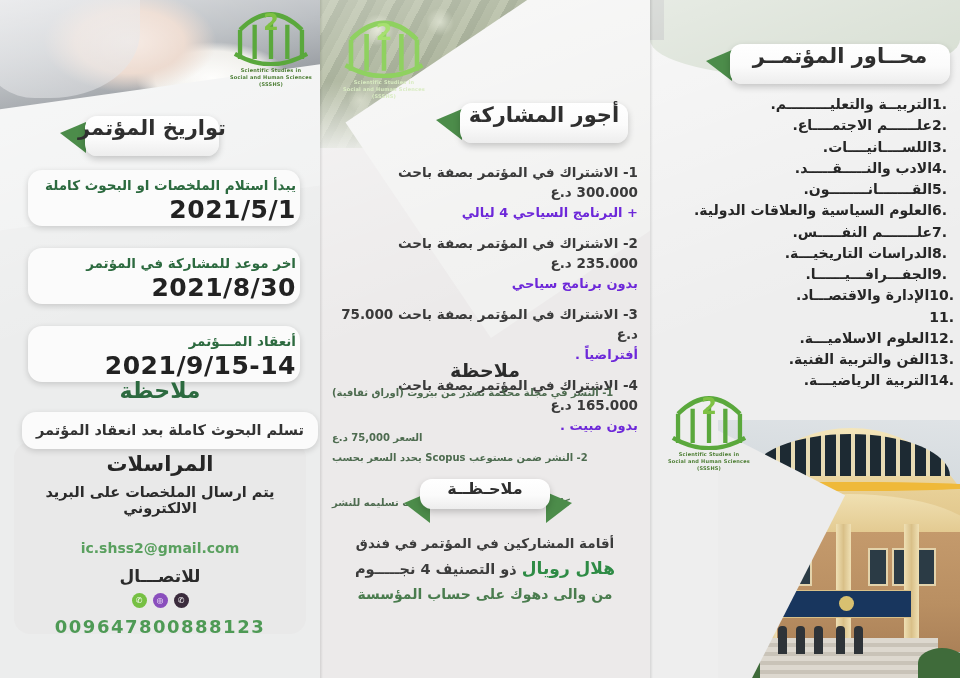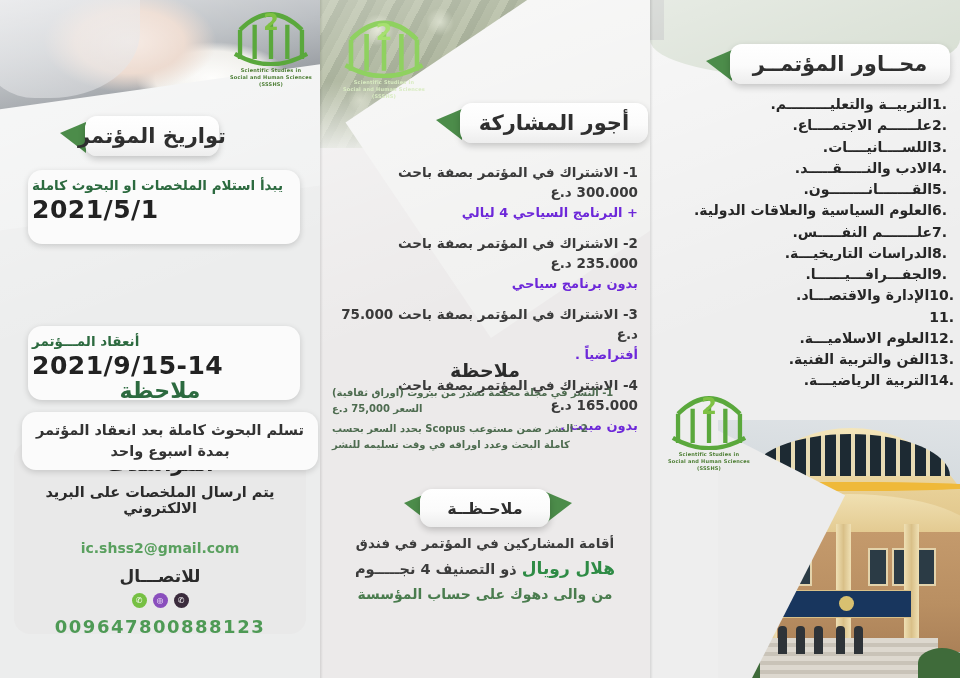--- a/index.html
+++ b/index.html
@@ -59,42 +59,42 @@
   
   .logo{position:relative;}
   .logo svg{display:block;}
   .logo .logo-cap{font-size:5px;letter-spacing:.2px;text-align:center;line-height:1.35;
      color:#4a7c31;font-weight:bold;margin-top:1px;}
   #logo-left {position:absolute;left:228px;top:4px;width:86px;z-index:8;}
   #logo-mid  {position:absolute;left:18px; top:12px;width:92px;z-index:8;}
   #logo-right{position:absolute;left:16px; top:388px;width:86px;z-index:8;}
 
   
-  .ribbon{position:absolute;display:flex;align-items:center;justify-content:center;
+  .ribbon{position:absolute;display:flex;align-items:flex-start;justify-content:center;
      background:linear-gradient(180deg,#ffffff 0%,#fbfbfb 55%,#ededed 100%);
      border-radius:12px;box-shadow:0 3px 7px rgba(0,0,0,.20);z-index:12;}
   .ribbon span{font-weight:bold;color:#2f2f2f;white-space:nowrap;}
   .tail{position:absolute;width:0;height:0;z-index:11;}
   .tail-l{border-top:11px solid transparent;border-bottom:20px solid transparent;
      border-right:26px solid #4c8c4a;}
   .tail-r{border-top:11px solid transparent;border-bottom:20px solid transparent;
      border-left:26px solid #4c8c4a;}
 
   #rib-dates {left:85px;top:116px;width:134px;height:40px;}
   #rib-dates span{font-size:21px;}
-  #rib-fees  {left:140px;top:103px;width:188px;height:40px;}
+  #rib-fees  {left:140px;top:103px;width:168px;height:40px;}
   #rib-fees span{font-size:21px;}
-  #rib-note2 {left:100px;top:489px;width:130px;height:38px;}
+  #rib-note2 {left:100px;top:479px;width:130px;height:30px;}
   #rib-note2 span{font-size:16px;letter-spacing:1px;}
   #rib-axes  {left:80px;top:44px;width:220px;height:40px;}
   #rib-axes span{font-size:21px;letter-spacing:.5px;}
 
   
   .datecard{position:absolute;left:28px;width:264px;background:#fbfbfb;border-radius:14px;
-     box-shadow:0 2px 6px rgba(0,0,0,.16);text-align:left;padding:7px 4px 20px;z-index:6;}
+     box-shadow:0 2px 6px rgba(0,0,0,.16);text-align:right;padding:7px 4px 2px;z-index:6;}
   .datecard .lbl{font-size:13.5px;font-weight:bold;color:#2c6a3f;line-height:1.25;}
   .datecard .val{font-size:25px;font-weight:bold;color:#222;letter-spacing:.5px;margin-top:1px;
      direction:ltr;unicode-bidi:plaintext;}
   #dc0{top:170px;}
   #dc1{top:248px;}
   #dc2{top:326px;}
 
   .note-title{position:absolute;left:0;width:320px;text-align:center;font-size:22px;font-weight:bold;
      color:#2c6a3f;z-index:6;}
   #note-title-left{top:378px;}
@@ -122,21 +122,21 @@
   .fee-list{position:absolute;left:12px;top:162px;width:306px;z-index:6;}
   .fee-item{font-size:13.5px;font-weight:bold;color:#3a3a3a;line-height:1.5;margin-bottom:11px;
      text-align:right;}
   .fee-item .l2{display:block;font-size:13px;color:#6d28d9;}
 
   #note-title-mid{position:absolute;left:0;top:359px;width:330px;text-align:center;
      font-size:19px;font-weight:bold;color:#2b2b2b;z-index:6;letter-spacing:1px;}
   .mid-notes{position:absolute;left:12px;top:385px;width:306px;z-index:6;}
   .mid-note{font-size:10px;font-weight:bold;color:#4d6b4f;line-height:1.55;margin-bottom:5px;
      text-align:left;}
-  .mid-note .l2{display:block;}
+  .mid-note .l2{display:block;margin-top:29px;}
 
   .hotel-block{position:absolute;left:10px;top:533px;width:310px;text-align:center;z-index:6;}
   .hotel-block .h1{font-size:13.5px;font-weight:bold;color:#3c3c3c;line-height:1.6;}
   .hotel-block .h2{font-size:14.5px;font-weight:bold;color:#3c3c3c;line-height:1.6;}
   .hotel-block .h2 b{color:#2e8b45;font-size:17px;}
   .hotel-block .h3{font-size:23px;font-weight:bold;color:#2b2b2b;margin-top:14px;}
   .hotel-block .h4{font-size:14px;font-weight:bold;color:#4a7c4e;margin-top:4px;}
 
   
   .axes-list{position:absolute;left:8px;top:94px;width:296px;z-index:6;}
@@ -184,29 +184,32 @@
 
     <div class="tail tail-l" style="left:60px;top:122px;"></div>
     <div class="ribbon" id="rib-dates">
       <span>تواريخ المؤتمر</span>
     </div>
 
     <div class="datecard" id="dc0">
       <div class="lbl">يبدأ استلام الملخصات او البحوث كاملة</div>
       <div class="val">2021/5/1</div>
     </div>
+    <div class="datecard" id="dc1">
+      <div class="lbl">اخر موعد للمشاركة في المؤتمر</div>
+      <div class="val">2021/8/30</div>
+    </div>
     <div class="datecard" id="dc2">
       <div class="lbl">أنعقاد المـــؤتمر</div>
       <div class="val">2021/9/15-14</div>
     </div>
 
     <div class="note-title" id="note-title-left">ملاحظة</div>
     <div id="note-box-left">
       <div>تسلم البحوث كاملة بعد انعقاد المؤتمر</div>
-      <div>بمدة اسبوع واحد</div>
     </div>
 
     <div id="contact-box">
       <div class="ct-title">المراسلات</div>
       <div class="ct-line">يتم ارسال الملخصات على البريد الالكتروني</div>
       <div class="ct-mail">ic.shss2@gmail.com</div>
       <div class="ct-sub">للاتصـــال</div>
       <div class="social">
         <div class="sic sic-viber">✆</div>
         <div class="sic sic-insta">◎</div>

